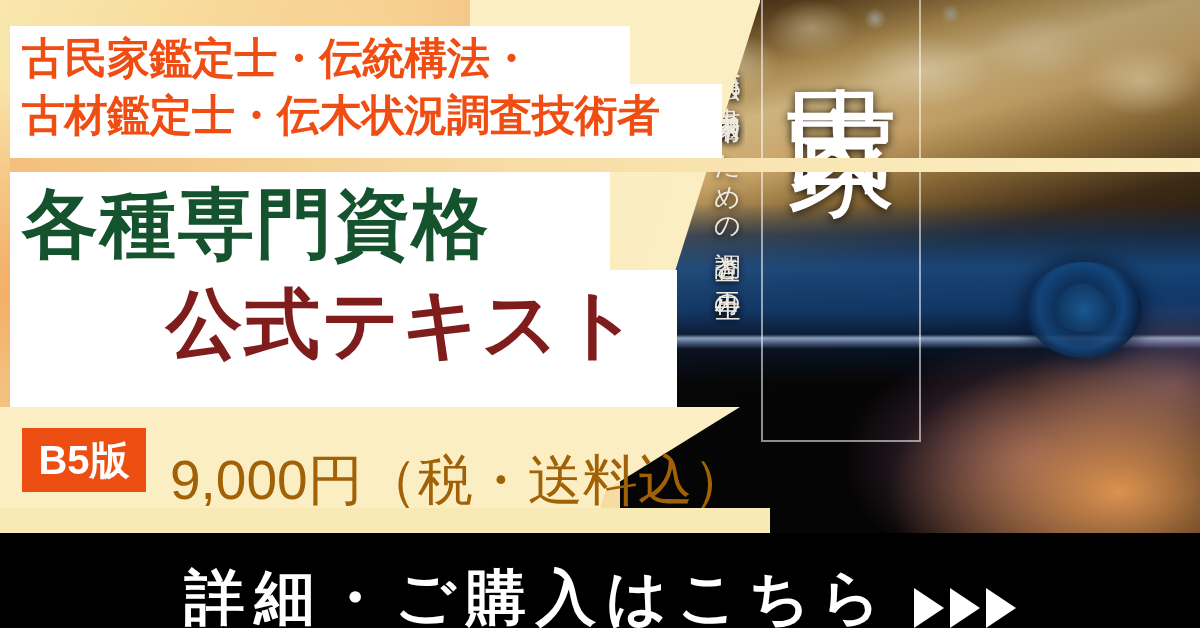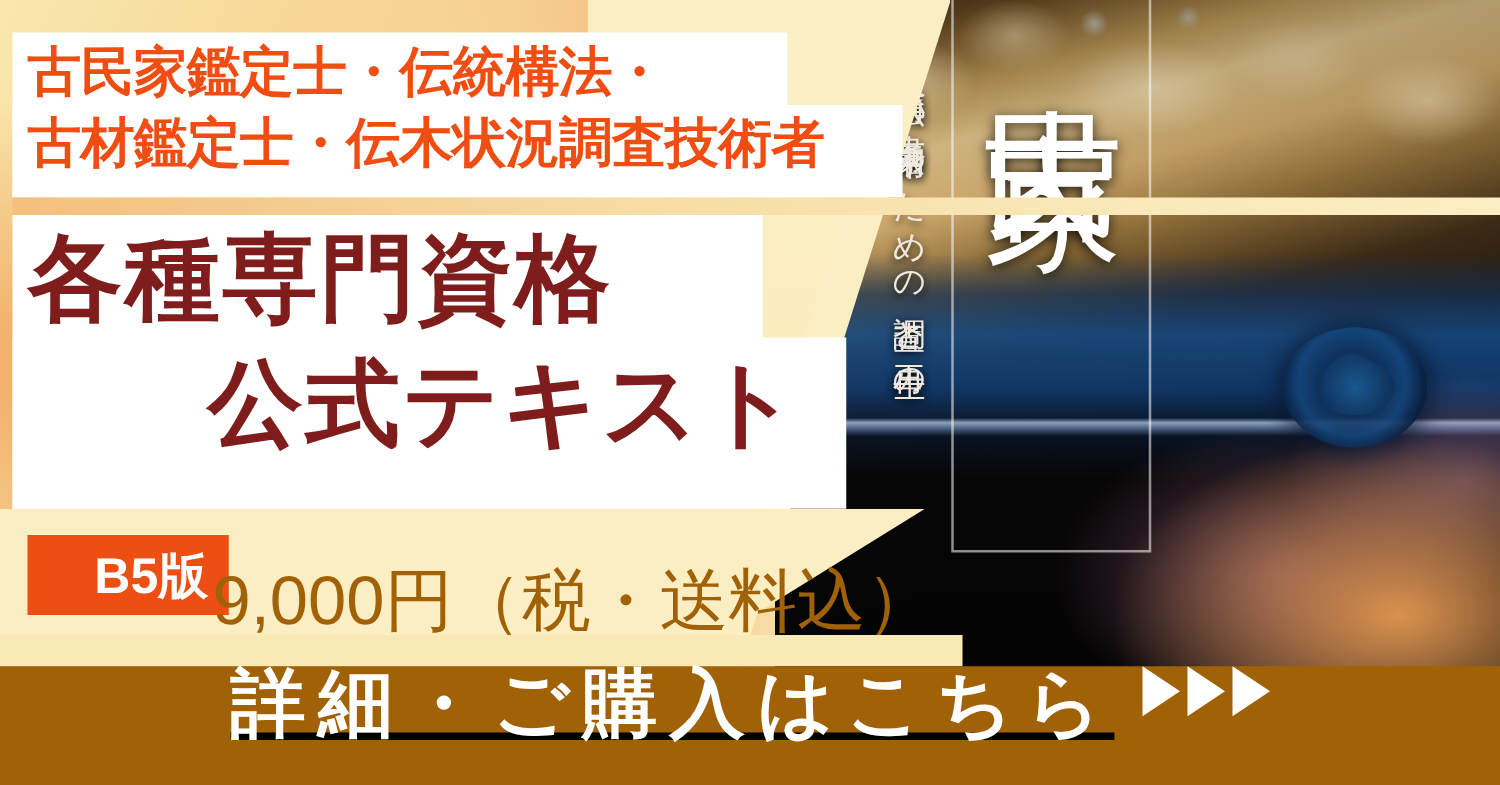--- a/index.html
+++ b/index.html
@@ -172,21 +172,21 @@
   .panel-main{
     position:absolute;left:10px;top:172px;width:600px;height:235px;
     background:#fff;
   }
   .panel-main-ext{
     position:absolute;left:10px;top:270px;width:667px;height:137px;
     background:#fff;
   }
   .main-l1{
     position:absolute;left:22px;top:186px;
-    color:#7f1d1d;font-size:76px;font-weight:700;line-height:1;
+    color:#14532d;font-size:76px;font-weight:700;line-height:1;
     letter-spacing:2px;
   }
   .main-l2{
     position:absolute;left:166px;top:286px;
     color:#7f1d1d;font-size:76px;font-weight:700;line-height:1;
     letter-spacing:2px;
   }
 
   
   .price-band{
@@ -195,43 +195,41 @@
     clip-path:polygon(0 0, 100% 0, 78% 100%, 0 100%);
   }
   .badge-b5{
     position:absolute;left:22px;top:428px;
     width:124px;height:64px;
     background:#ec4f11;
     color:#fff;
     font-size:40px;font-weight:700;
     display:flex;align-items:center;justify-content:center;
     letter-spacing:0px;
-    padding-left:37px;
   }
   .price-text{
     position:absolute;left:170px;top:449px;
     color:#a16207;
     font-size:55px;font-weight:400;line-height:62px;
     letter-spacing:0px;
     white-space:nowrap;
   }
 
   
   .cream-strip{
     position:absolute;left:0;top:508px;width:770px;height:25px;
     background:#f9e9b4;
   }
 
   
   .cta{
     position:absolute;left:0;top:533px;width:1200px;height:95px;
-    background:#a16207;
-    display:flex;align-items:flex-start;justify-content:center;
+    background:#000000;
+    display:flex;align-items:flex-end;justify-content:center;
     gap:26px;
-    text-decoration:underline;
   }
   .cta-text{
     color:#fff;
     font-size:60px;font-weight:700;
     letter-spacing:10px;
     line-height:1;
     white-space:nowrap;
   }
   .cta-arrows{display:flex;align-items:center;gap:6px;margin-left:-4px;}
   .arrow{

